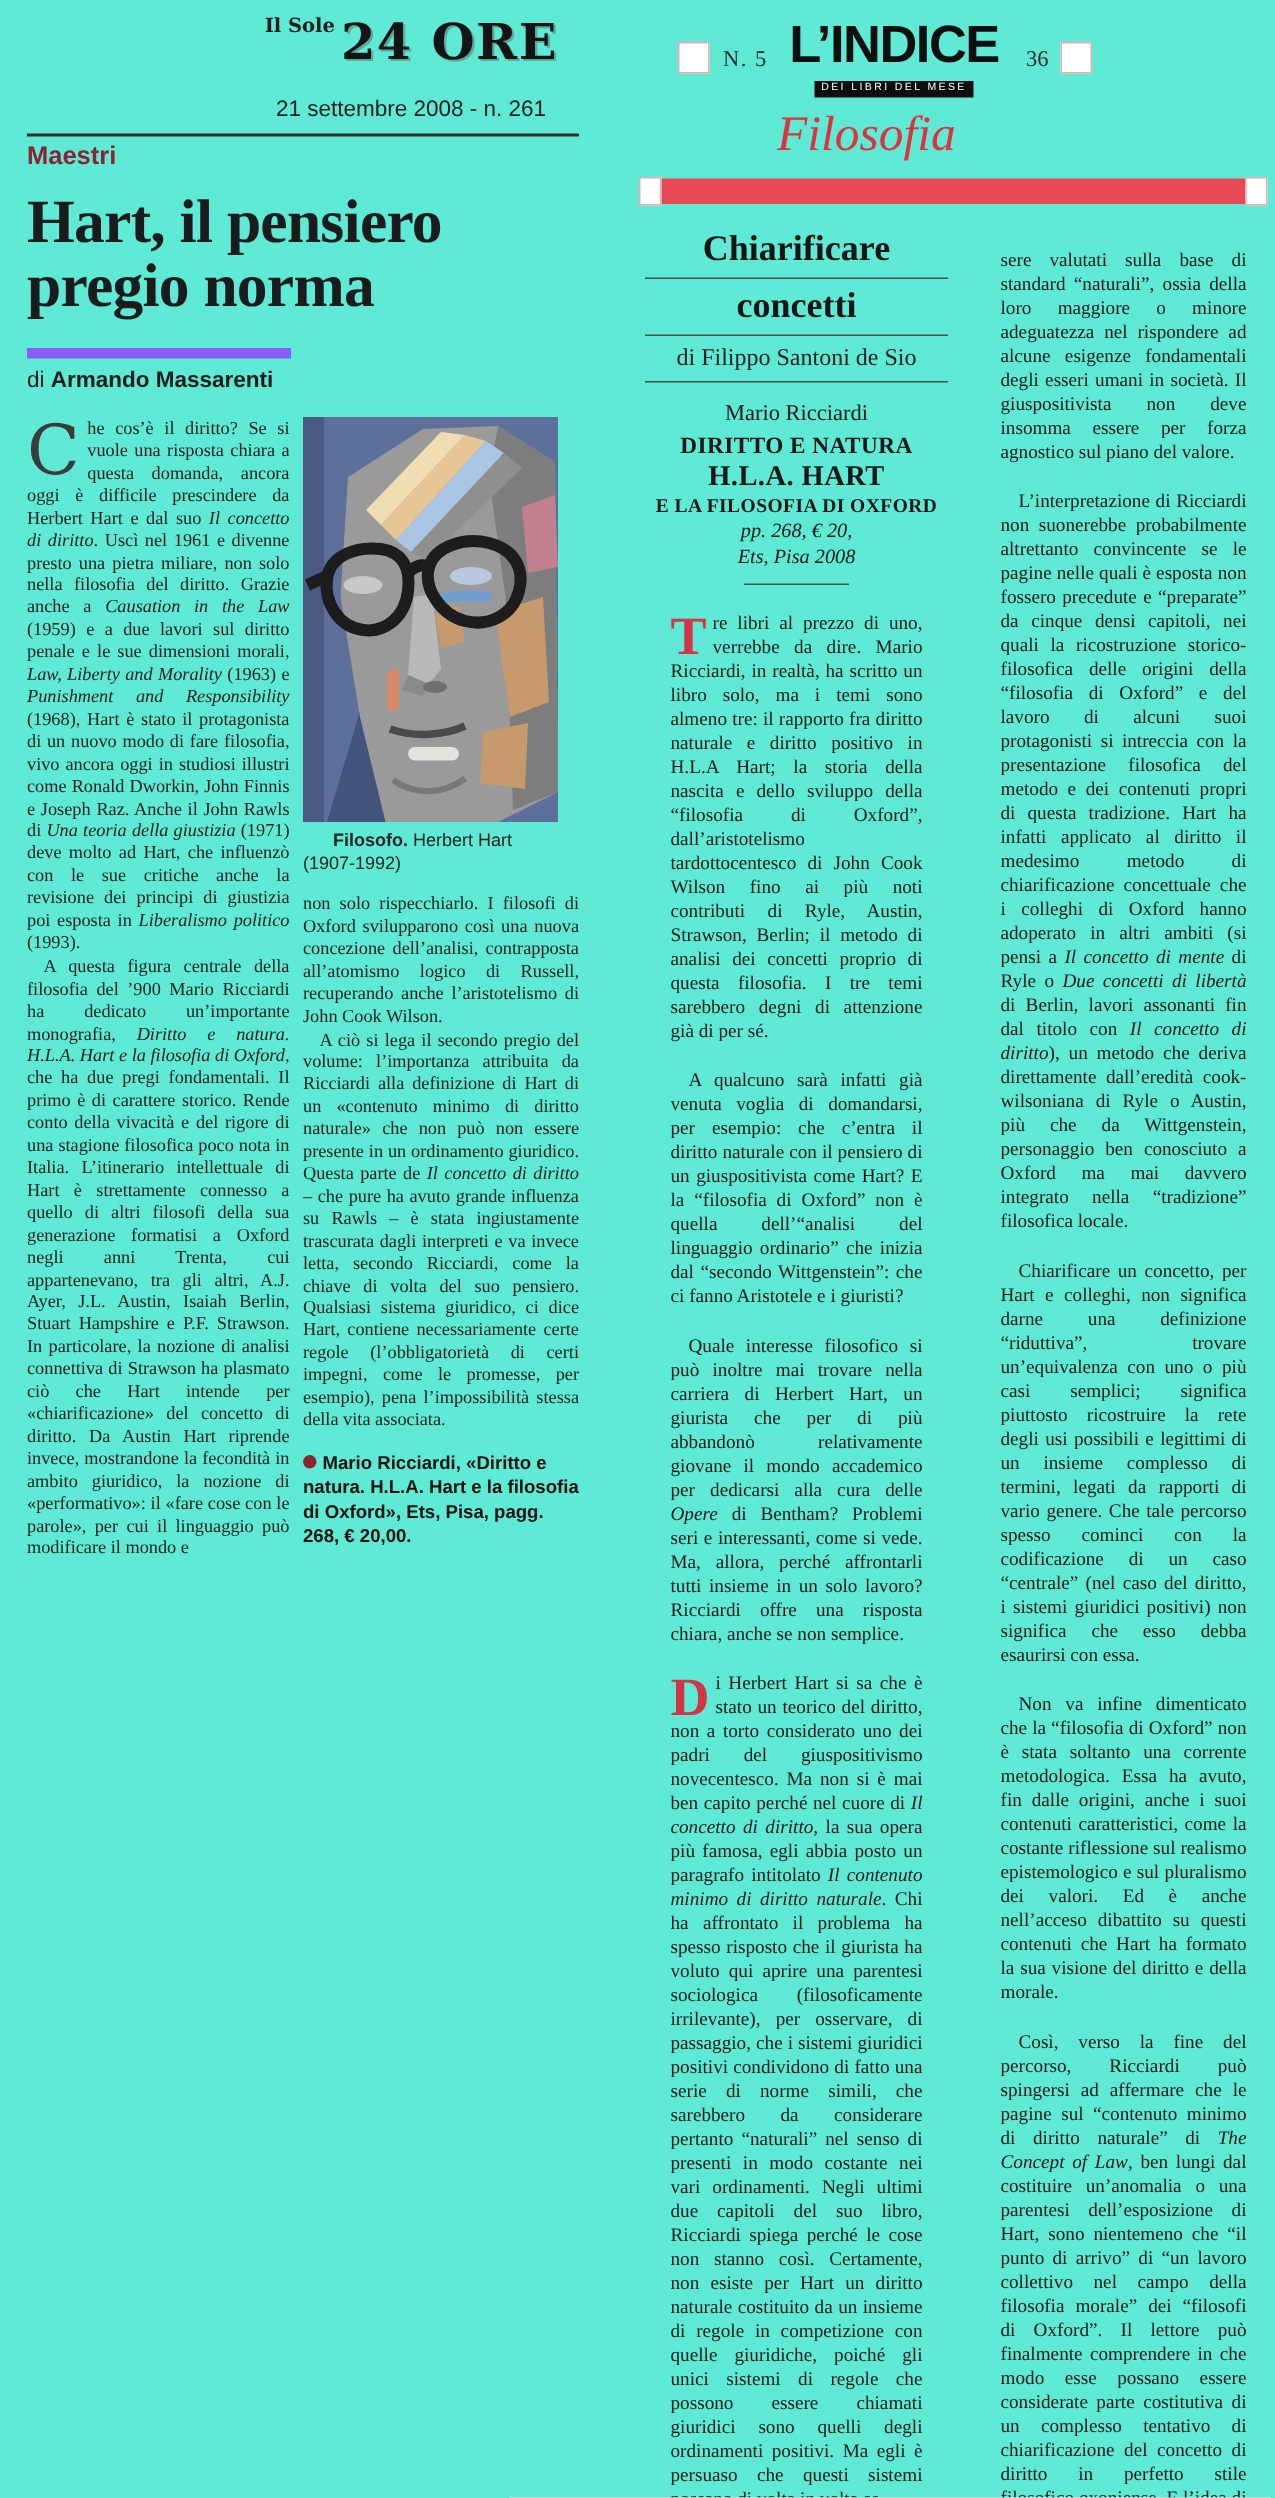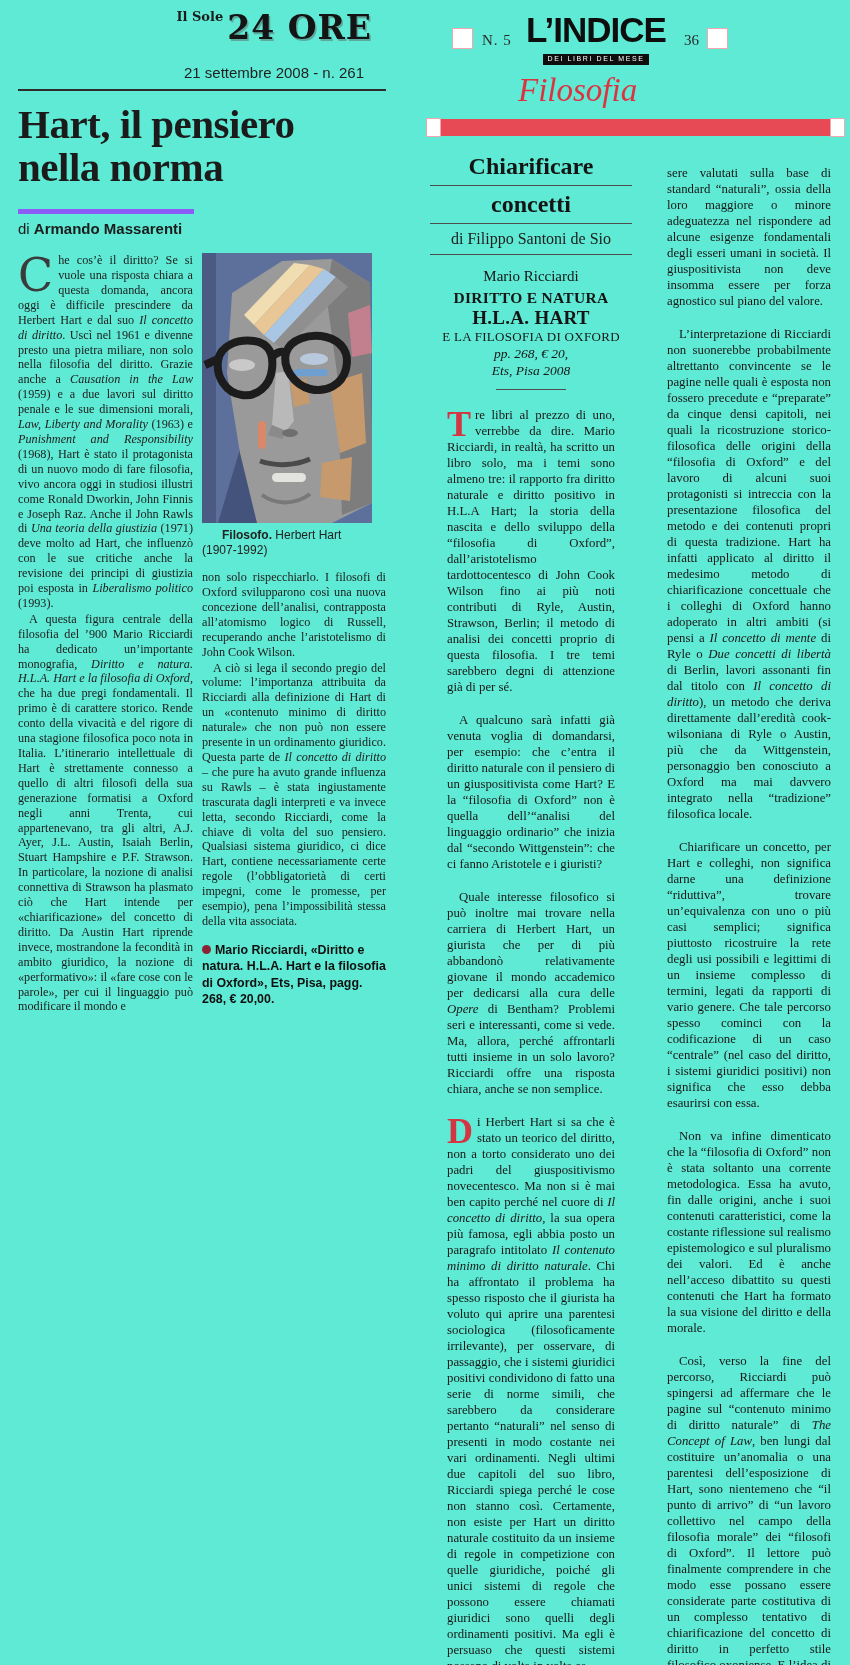--- a/index.html
+++ b/index.html
@@ -12,21 +12,21 @@
   .sole-masthead{text-align:right;padding-right:14px;height:52px;}
   .sole-m-small{font-family:"DejaVu Serif",serif;font-weight:bold;font-size:13px;vertical-align:18px;margin-right:4px;}
   .sole-m-big{font-family:"DejaVu Serif",serif;font-weight:bold;font-size:33px;letter-spacing:1px;color:#141414;
               text-shadow:1.5px 1.5px 0 rgba(90,90,90,.45);}
   .sole-date{margin-left:150px;width:212px;text-align:center;font-family:"Liberation Sans",sans-serif;
              font-size:15px;color:#1f1f1f;margin-top:4px;}
   .sole-rule{border-top:2px solid #2e2b2b;margin-top:8px;}
   .sole-section{font-family:"Liberation Sans",sans-serif;font-weight:bold;font-size:17px;color:#8a2433;margin-top:3px;}
   .sole-headline{font-family:"Liberation Serif",serif;font-weight:bold;font-size:41px;line-height:1.05;
                  letter-spacing:-.5px;color:#1b1b1b;margin:12px 0 20px 0;}
-  .sole-byline{border-top:5px solid #8b5cf6;width:176px;padding-top:6px;font-family:"Liberation Sans",sans-serif;
+  .sole-byline{border-top:7px solid #8b5cf6;width:176px;padding-top:6px;font-family:"Liberation Sans",sans-serif;
                font-size:15px;color:#1b1b1b;}
   .by-name{font-weight:bold;}
   .sole-cols{display:flex;gap:9px;margin-top:16px;}
   .s-col1{width:175px;}
   .s-col2{width:184px;}
   .sole-p{font-size:12.2px;line-height:14.9px;text-align:justify;margin:0;color:#1c1c1c;}
   .sole-p.indent{text-indent:11px;margin-top:1px;}
   .dropcap-sole{float:left;font-family:"DejaVu Serif",serif;font-size:46px;line-height:38px;
                 color:#3b3b3b;padding:3px 5px 0 0;}
   .photo-wrap{width:170px;height:270px;background:#5d6f9b;}
@@ -54,21 +54,21 @@
   .bar-sq-l{left:-2px;} .bar-sq-r{right:-2px;}
   .ind-colA{position:absolute;left:10px;top:140px;width:202px;}
   .ind-colB{position:absolute;left:230px;top:140px;width:198px;}
   .ind-title{font-weight:bold;font-size:24px;text-align:center;padding:5px 0;color:#141414;}
   .t-rule{border-top:1px solid #4d4d4d;}
   .ind-byline{font-size:16px;text-align:center;padding:6px 0;color:#1d1d1d;}
   .ind-book{text-align:center;margin-top:13px;color:#151515;}
   .bk-author{font-size:15px;}
   .bk-t1{font-weight:bold;font-size:15.5px;margin-top:4px;letter-spacing:.3px;}
   .bk-t2{font-weight:bold;font-size:19px;letter-spacing:.3px;}
-  .bk-t3{font-weight:normal;font-size:13px;letter-spacing:.3px;}
+  .bk-t3{font-weight:bold;font-size:13px;letter-spacing:.3px;}
   .bk-info{font-style:italic;font-size:13.5px;margin-top:1px;}
   .bk-rule{width:70px;border-top:1px solid #4d4d4d;margin:10px auto 13px auto;}
   .ind-p{font-size:12.8px;line-height:16px;text-align:justify;margin:17px;color:#171717;}
   .ind-p.indent{text-indent:12px;}
   .ind-p.gap{margin-top:14px;}
   .dropcap-ind{float:left;font-weight:bold;font-size:36px;line-height:29px;color:#d43543;padding:3px 4px 0 0;}
   .end-mark{display:inline-block;width:11px;height:11px;background:#e23b45;float:right;margin-top:3px;}
   .ind-email{font-family:"DejaVu Sans Mono",monospace;font-weight:bold;font-size:12.5px;letter-spacing:.5px;
              text-align:right;margin-top:12px;color:#101010;}
   .ind-foot-rule{border-top:1px solid #3f3f3f;margin-top:16px;}
@@ -78,21 +78,22 @@
 <body>
 
 <div class="page">
 
   <div class="sole">
     <div class="sole-masthead">
       <span class="sole-m-small">Il Sole</span><span class="sole-m-big">24 ORE</span>
     </div>
     <div class="sole-date">21 settembre 2008 - n. 261</div>
     <div class="sole-rule"></div>
-    <h1 class="sole-headline"><span>Hart, il pensiero</span><br><span>nella norma</span></h1>
+    <div class="sole-section">Maestri</div>
+    <h1 class="sole-headline"><span>Hart, il pensiero</span><br><span>pregio norma</span></h1>
     <div class="sole-byline">
       <span>di</span>
       <span class="by-name">Armando Massarenti</span>
     </div>
     <div class="sole-cols">
       <div class="s-col1">
         <p class="sole-p"><span class="dropcap-sole">C</span><span><span>he cos’è il diritto? Se si vuole una risposta chiara a questa domanda, ancora oggi è difficile prescindere da Herbert Hart e dal suo </span><span class="em">Il concetto di diritto</span><span>. Uscì nel 1961 e divenne presto una pietra miliare, non solo nella filosofia del diritto. Grazie anche a </span><span class="em">Causation in the Law</span><span> (1959) e a due lavori sul diritto penale e le sue dimensioni morali, </span><span class="em">Law, Liberty and Morality</span><span> (1963) e </span><span class="em">Punishment and Responsibility</span><span> (1968), Hart è stato il protagonista di un nuovo modo di fare filosofia, vivo ancora oggi in studiosi illustri come Ronald Dworkin, John Finnis e Joseph Raz. Anche il John Rawls di </span><span class="em">Una teoria della giustizia</span><span> (1971) deve molto ad Hart, che influenzò con le sue critiche anche la revisione dei principi di giustizia poi esposta in </span><span class="em">Liberalismo politico</span><span> (1993).</span></span></p>
         <p class="sole-p indent"><span>A questa figura centrale della filosofia del ’900 Mario Ricciardi ha dedicato un’importante monografia, </span><span class="em">Diritto e natura. H.L.A. Hart e la filosofia di Oxford</span><span>, che ha due pregi fondamentali. Il primo è di carattere storico. Rende conto della vivacità e del rigore di una stagione filosofica poco nota in Italia. L’itinerario intellettuale di Hart è strettamente connesso a quello di altri filosofi della sua generazione formatisi a Oxford negli anni Trenta, cui appartenevano, tra gli altri, A.J. Ayer, J.L. Austin, Isaiah Berlin, Stuart Hampshire e P.F. Strawson. In particolare, la nozione di analisi connettiva di Strawson ha plasmato ciò che Hart intende per «chiarificazione» del concetto di diritto. Da Austin Hart riprende invece, mostrandone la fecondità in ambito giuridico, la nozione di «performativo»: il «fare cose con le parole», per cui il linguaggio può modificare il mondo e</span></p>
       </div>
       <div class="s-col2">

